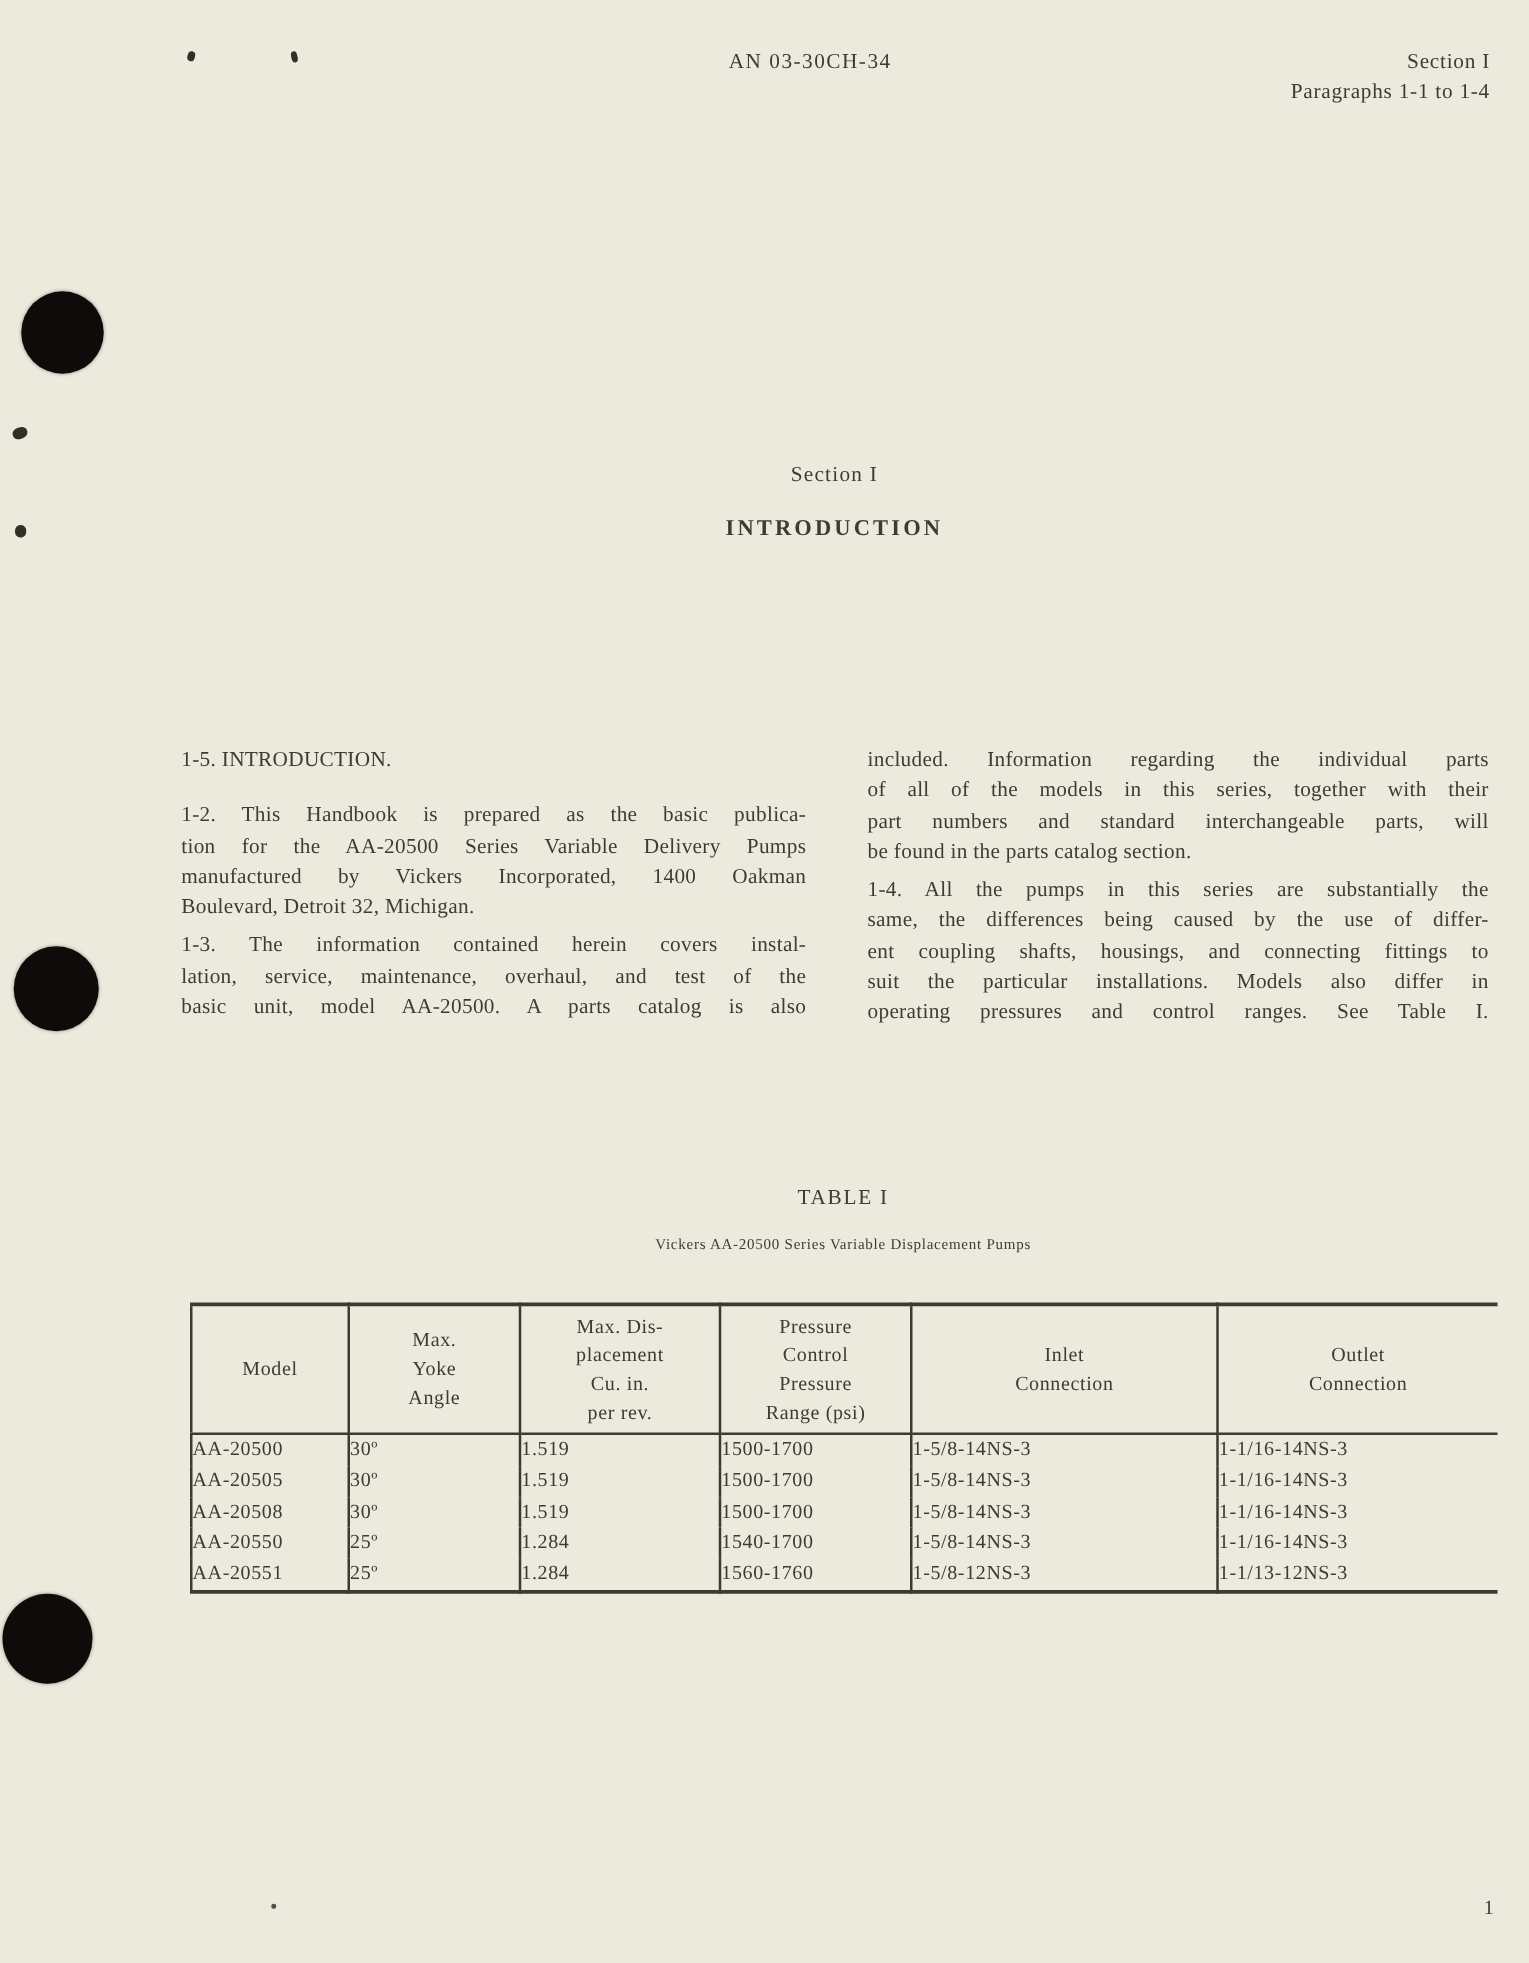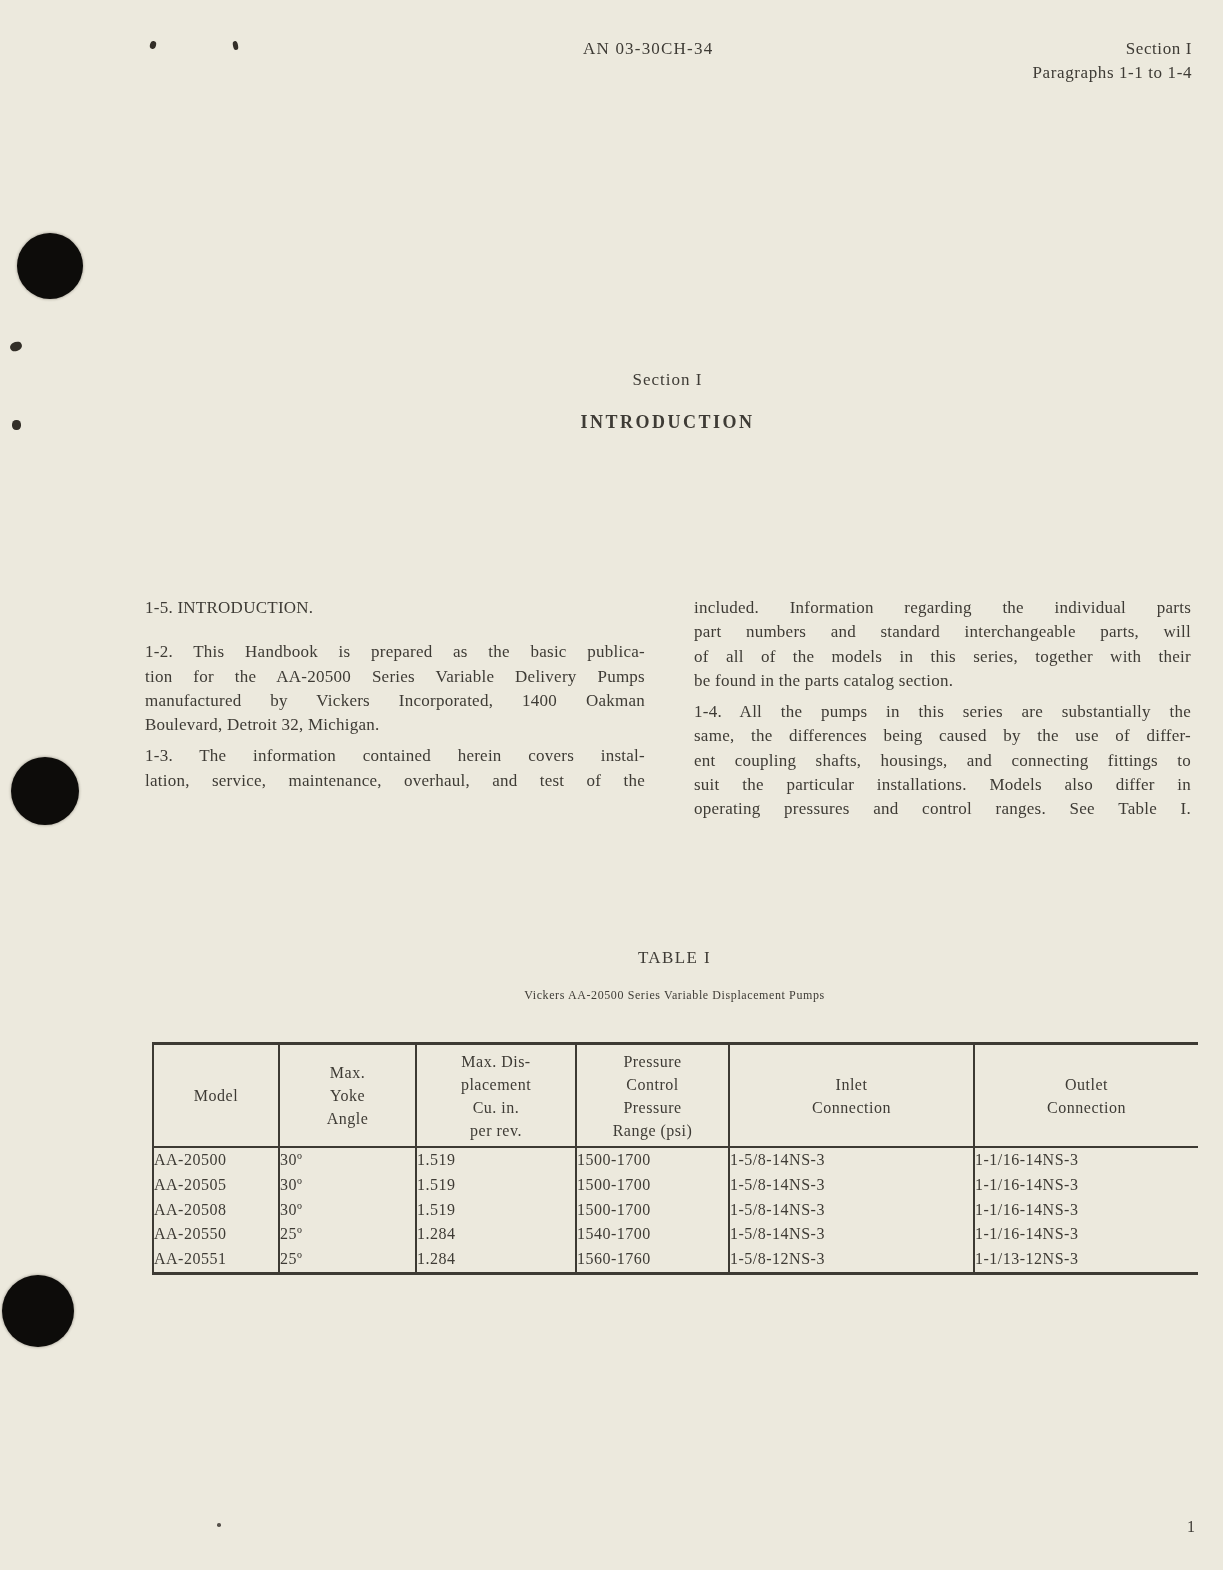--- a/index.html
+++ b/index.html
@@ -87,27 +87,28 @@
     </div>
     <div class="para">
       <div class="tline tline-fill">1-2. This Handbook is prepared as the basic publica-</div>
       <div class="tline tline-fill">tion for the AA-20500 Series Variable Delivery Pumps</div>
       <div class="tline tline-fill">manufactured by Vickers Incorporated, 1400 Oakman</div>
       <div class="tline tline-last">Boulevard, Detroit 32, Michigan.</div>
     </div>
     <div class="para">
       <div class="tline tline-fill">1-3. The information contained herein covers instal-</div>
       <div class="tline tline-fill">lation, service, maintenance, overhaul, and test of the</div>
+      <div class="tline tline-fill">basic unit, model AA-20500. A parts catalog is also</div>
     </div>
   </div>
 <div class="col col-right">
     <div class="para">
       <div class="tline tline-fill">included. Information regarding the individual parts</div>
+      <div class="tline tline-fill">of all of the models in this series, together with their</div>
       <div class="tline tline-fill">part numbers and standard interchangeable parts, will</div>
-      <div class="tline tline-fill">of all of the models in this series, together with their</div>
       <div class="tline tline-last">be found in the parts catalog section.</div>
     </div>
     <div class="para">
       <div class="tline tline-fill">1-4. All the pumps in this series are substantially the</div>
       <div class="tline tline-fill">same, the differences being caused by the use of differ-</div>
       <div class="tline tline-fill">ent coupling shafts, housings, and connecting fittings to</div>
       <div class="tline tline-fill">suit the particular installations. Models also differ in</div>
       <div class="tline tline-fill">operating pressures and control ranges. See Table I.</div>
     </div>
   </div>

